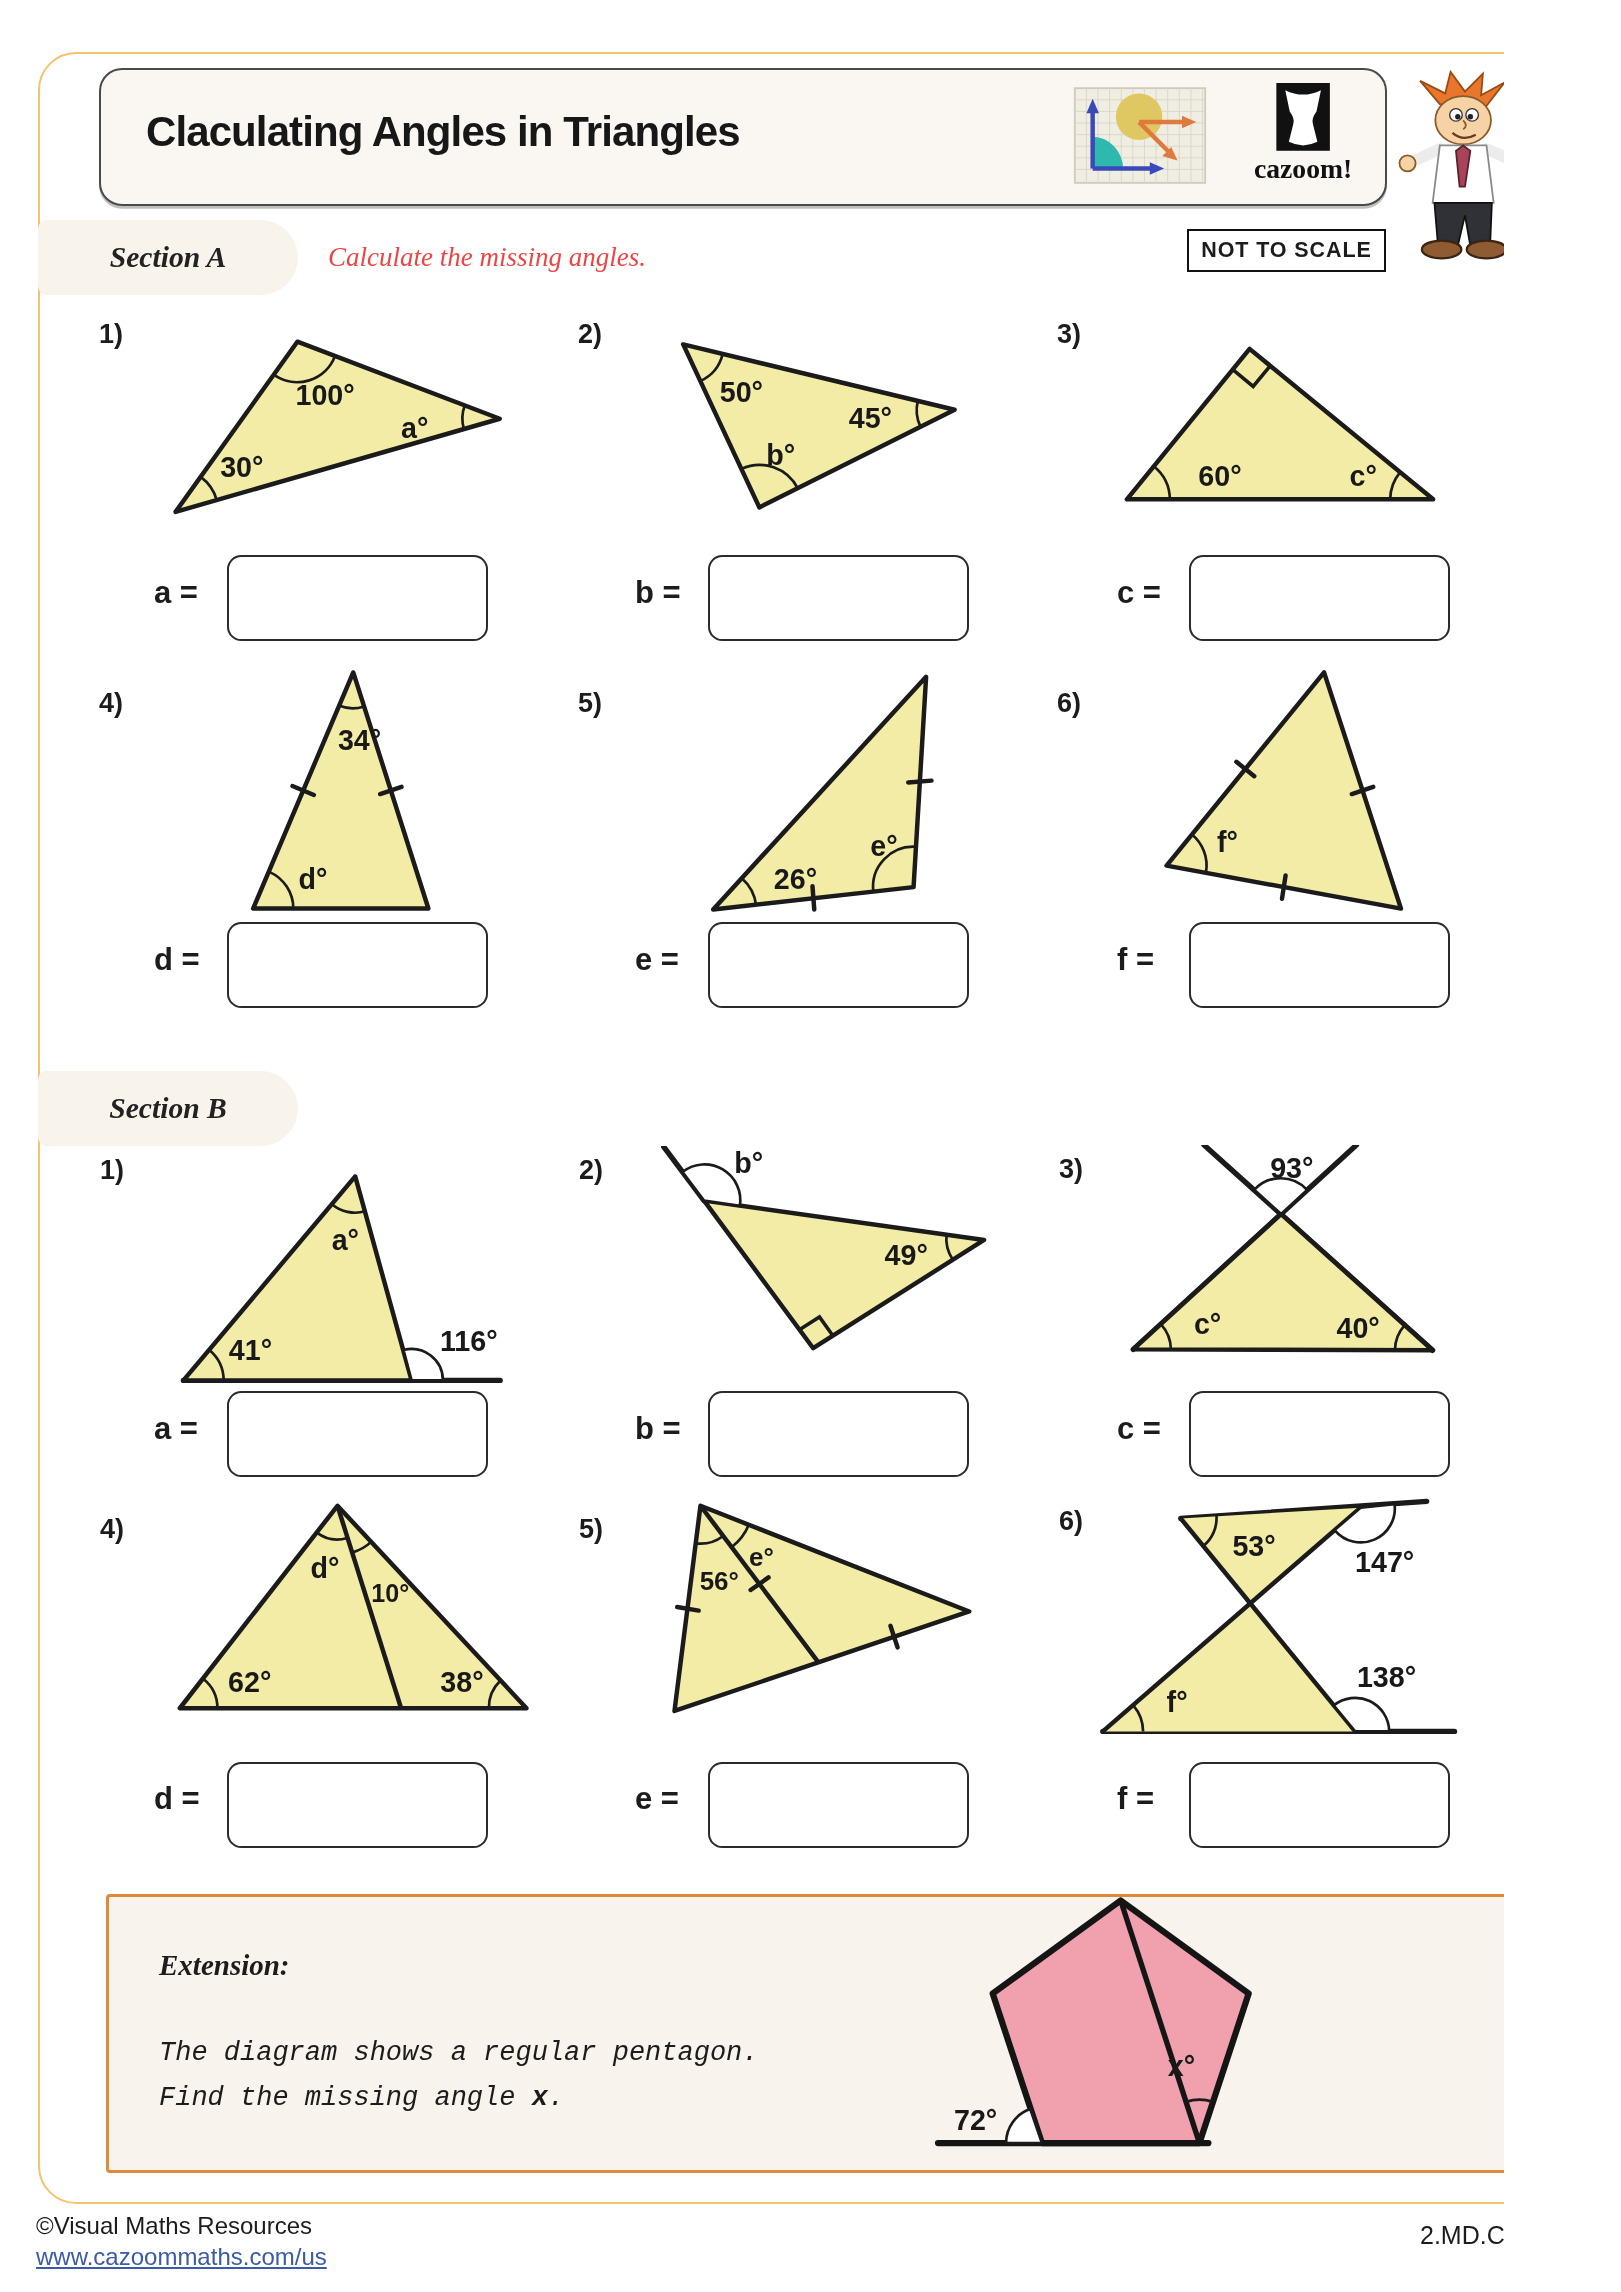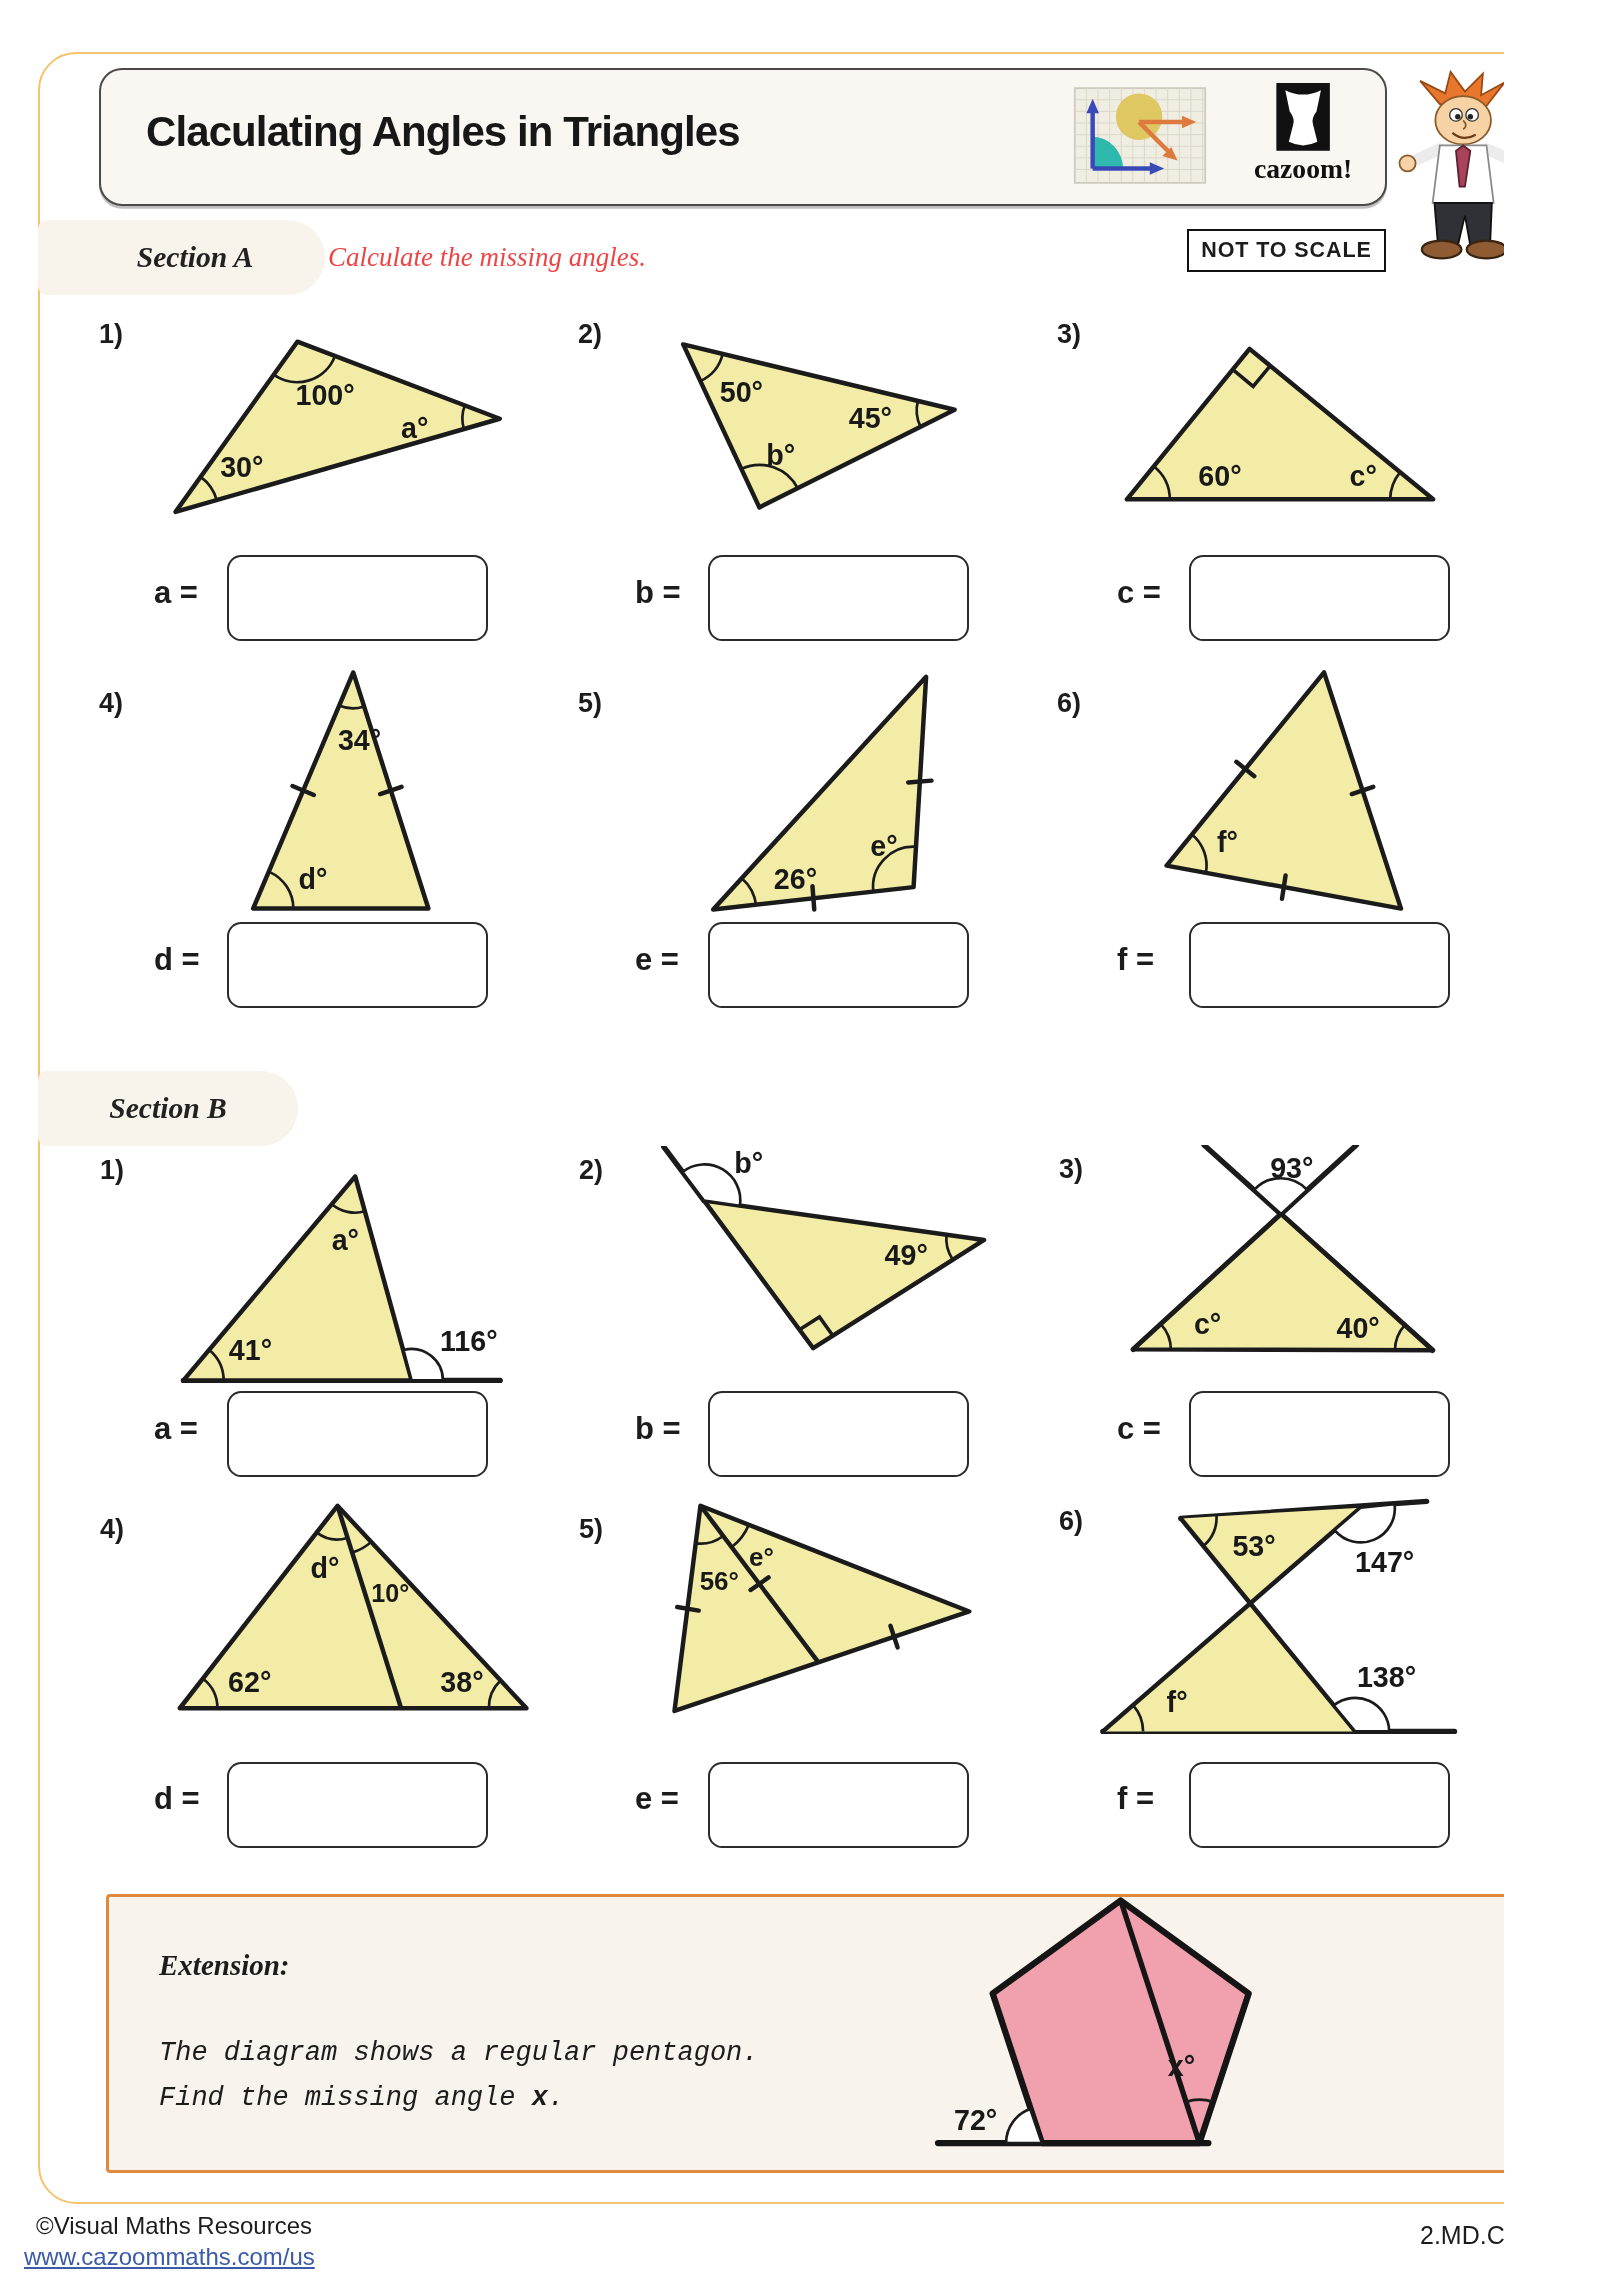--- a/index.html
+++ b/index.html
@@ -28,21 +28,21 @@
   .al{font:700 32px "Liberation Sans",sans-serif;fill:#191919;text-anchor:middle;}
   .ans-label{position:absolute;font-size:31px;font-weight:700;}
   .ans-box{position:absolute;width:257px;height:82px;background:#fff;border:2.2px solid #2b2b2b;border-radius:14.3px;}
   #extension-box{position:absolute;left:106px;top:1894px;width:1417px;height:273px;background:#F8F3EC;
         border:3.1px solid #DD8A3D;border-radius:4px;}
   #ext-title{position:absolute;left:50px;top:52px;font-family:"Liberation Serif",serif;
         font-style:italic;font-weight:700;font-size:29px;}
   #ext-body{position:absolute;left:50px;top:134px;font-family:Liberation Mono, monospace;
         font-style:italic;font-size:27px;line-height:45px;}
   .footer-text{position:absolute;font-size:24px;color:#1c1c1c;}
-  #footer-link{position:absolute;left:24px;top:2243px;font-size:24px;color:#3B5AA8;
+  #footer-link{position:absolute;left:36px;top:2243px;font-size:24px;color:#3B5AA8;
         text-decoration:underline;cursor:pointer;}
   #footer-center{position:absolute;left:0;right:0;top:2230px;text-align:center;font-size:25px;}
   #footer-code{position:absolute;left:1420px;top:2221px;font-size:25px;}
   .pent{fill:#F0A1AD;stroke:#151515;stroke-width:7;stroke-linejoin:round;}
   .pln{stroke:#151515;stroke-width:7;stroke-linecap:round;}
   .pdiag{stroke:#151515;stroke-width:6;}
 </style>
 </head>
 <body>
 
@@ -89,21 +89,21 @@
     <circle cx="150" cy="104" r="9" fill="#F6D2A4" stroke="#8A5A2A" stroke-width="2"></circle>
     <path d="M 60 84 L 112 84 L 120 148 L 52 148 Z" fill="#fff" stroke="#8A8A8A" stroke-width="2"></path>
     <path d="M 86 84 L 94 90 L 88 130 L 82 130 L 78 90 Z" fill="#A8435A" stroke="#5A2230" stroke-width="2"></path>
     <path d="M 54 148 L 118 148 L 116 196 L 94 196 L 88 162 L 80 196 L 58 196 Z" fill="#2F3136" stroke="#111" stroke-width="2"></path>
     <ellipse cx="62" cy="200" rx="22" ry="10" fill="#8F5B33" stroke="#3A2512" stroke-width="2.5"></ellipse>
     <ellipse cx="112" cy="200" rx="22" ry="10" fill="#8F5B33" stroke="#3A2512" stroke-width="2.5"></ellipse>
   </svg>
 
   <div class="badge">NOT TO SCALE</div>
 
-  <div class="chip" style="top:220px;padding-left:27px;">
+  <div class="chip" style="top:220px;">
     <span>Section A</span>
   </div>
   <div id="instruction">Calculate the missing angles.</div>
 
   <div class="num" style="left:99px;top:319px;">1)</div>
   <div class="num" style="left:578px;top:319px;">2)</div>
   <div class="num" style="left:1057px;top:319px;">3)</div>
 
   <svg class="diagram" style="left:85px;top:322px;" width="448" height="206" viewBox="0 0 500 230">
     <polygon class="tri" points="237,22 463,108 101,212"></polygon>

